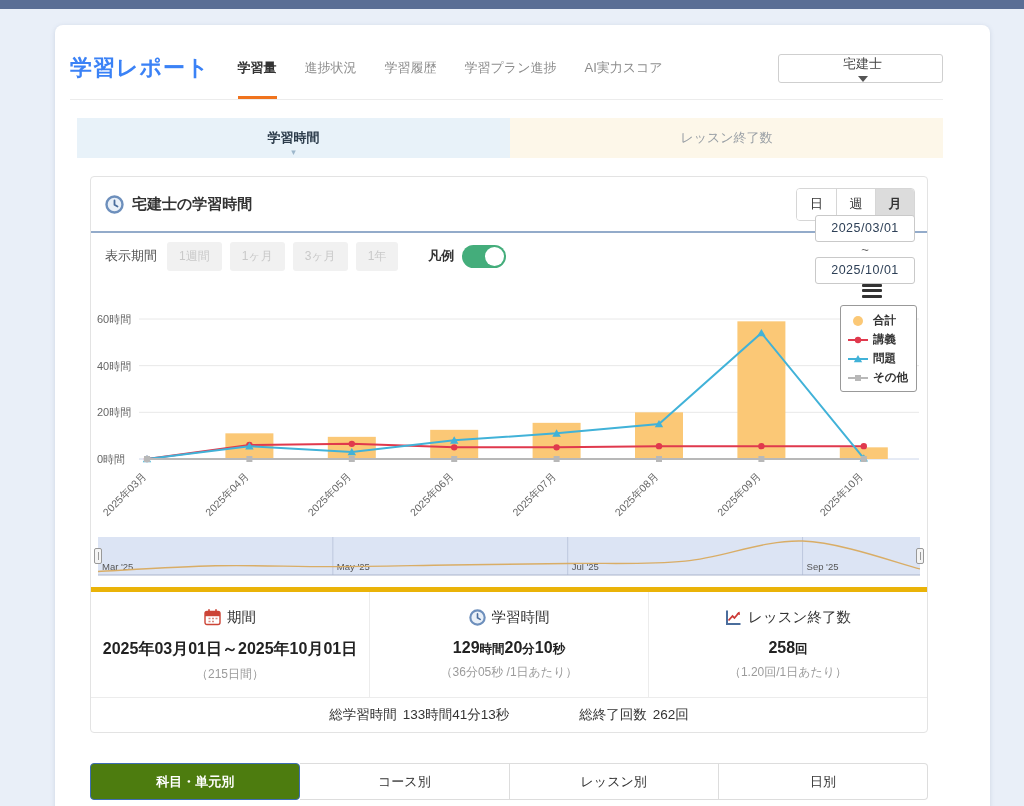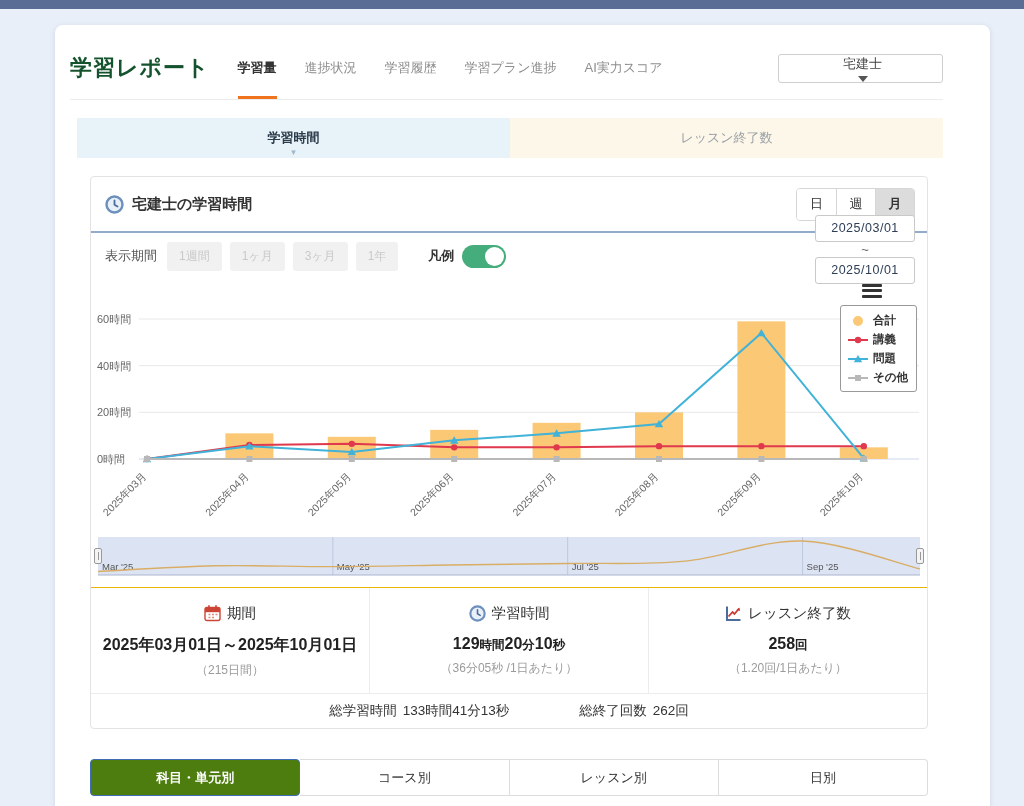--- a/index.html
+++ b/index.html
@@ -4,21 +4,21 @@
 <style>
   * { margin:0; padding:0; box-sizing:border-box; }
   html,body { width:1024px; height:806px; overflow:hidden; }
   body { font-family:"Liberation Sans","DejaVu Sans",sans-serif; background:#e9eff8; }
   .topbar { height:9px; background:#5a6e95; }
   .page { padding:16px 34px 0 55px; }
   .card { width:935px; background:#fff; border-radius:8px 8px 0 0; box-shadow:0 1px 4px rgba(120,140,170,.25); padding:12px 0 30px; min-height:781px; }
 
   
   .card-head { display:flex; align-items:center; margin:0 47px 0 15px; border-bottom:1px solid #ececec; }
-  .page-title { font-size:22px; font-weight:bold; color:#14532d; line-height:62px; letter-spacing:1px; margin-right:28px; }
+  .page-title { font-size:22px; font-weight:bold; color:#3b82f6; line-height:62px; letter-spacing:1px; margin-right:28px; }
   .main-nav { display:flex; }
   .nav-tab { font-size:13px; color:#8d8d8d; line-height:62px; padding:0 0; margin-right:28px; cursor:pointer; position:relative; }
   .nav-tab.active { color:#333; font-weight:bold; box-shadow:inset 0 -3px 0 #f0731d; }
   .course-select { margin-left:auto; width:165px; height:29px; border:1px solid #cfcfcf; border-radius:3px; display:flex; align-items:center; padding:0 10px 0 14px; cursor:pointer; background:#fff;flex-direction:column; }
   .course-select .val { font-size:13px; color:#444; flex:1; }
   .caret { width:0; height:0; border-left:5px solid transparent; border-right:5px solid transparent; border-top:6px solid #555; }
 
   
   .view-tabs { display:flex; margin:18px 47px 0 22px; }
   .view-tab { flex:1; height:40px; display:flex; align-items:center; justify-content:center; font-size:13px; cursor:pointer; position:relative; }
@@ -54,21 +54,21 @@
   .legend-item { display:flex; align-items:center; height:19px; cursor:pointer; }
   .legend-item svg { margin-right:5px; }
   .legend-item .lg-txt { font-size:11.5px; font-weight:bold; color:#333; }
 
   .navigator { position:relative; margin:2px 7px 10px; height:40px; }
   .nav-handle { position:absolute; top:11px; width:8px; height:16px; background:#f4f4f4; border:1px solid #999; border-radius:2px; cursor:ew-resize; }
   .nav-handle::after { content:""; position:absolute; left:2.5px; top:3px; height:8px; width:1px; background:#999; }
   .nav-handle.left { left:-4px; } .nav-handle.right { right:-4px; }
 
   
-  .summary-row { display:flex; border-top:1px solid #eab308; }
+  .summary-row { display:flex; border-top:5px solid #eab308; }
   .sum-card { flex:1; padding:16px 8px 14px; text-align:center; border-left:1px solid #ececec; }
   .sum-card:first-child { border-left:none; }
   .sum-head { display:flex; align-items:center; justify-content:center; font-size:14.5px; color:#333; margin-bottom:12px; }
   .sum-head svg { margin-right:6px; }
   .sum-value { font-size:16px; font-weight:bold; color:#222; margin-bottom:6px; }
   .sum-value .u { font-size:12.5px; }
   .sum-sub { font-size:12px; color:#9b9b9b; }
   .totals-row { display:flex; justify-content:center; gap:70px; border-top:1px solid #ececec; height:35px; align-items:center; }
   .total-item { font-size:13.5px; color:#333; }
   .total-item .tv { margin-left:6px; }

